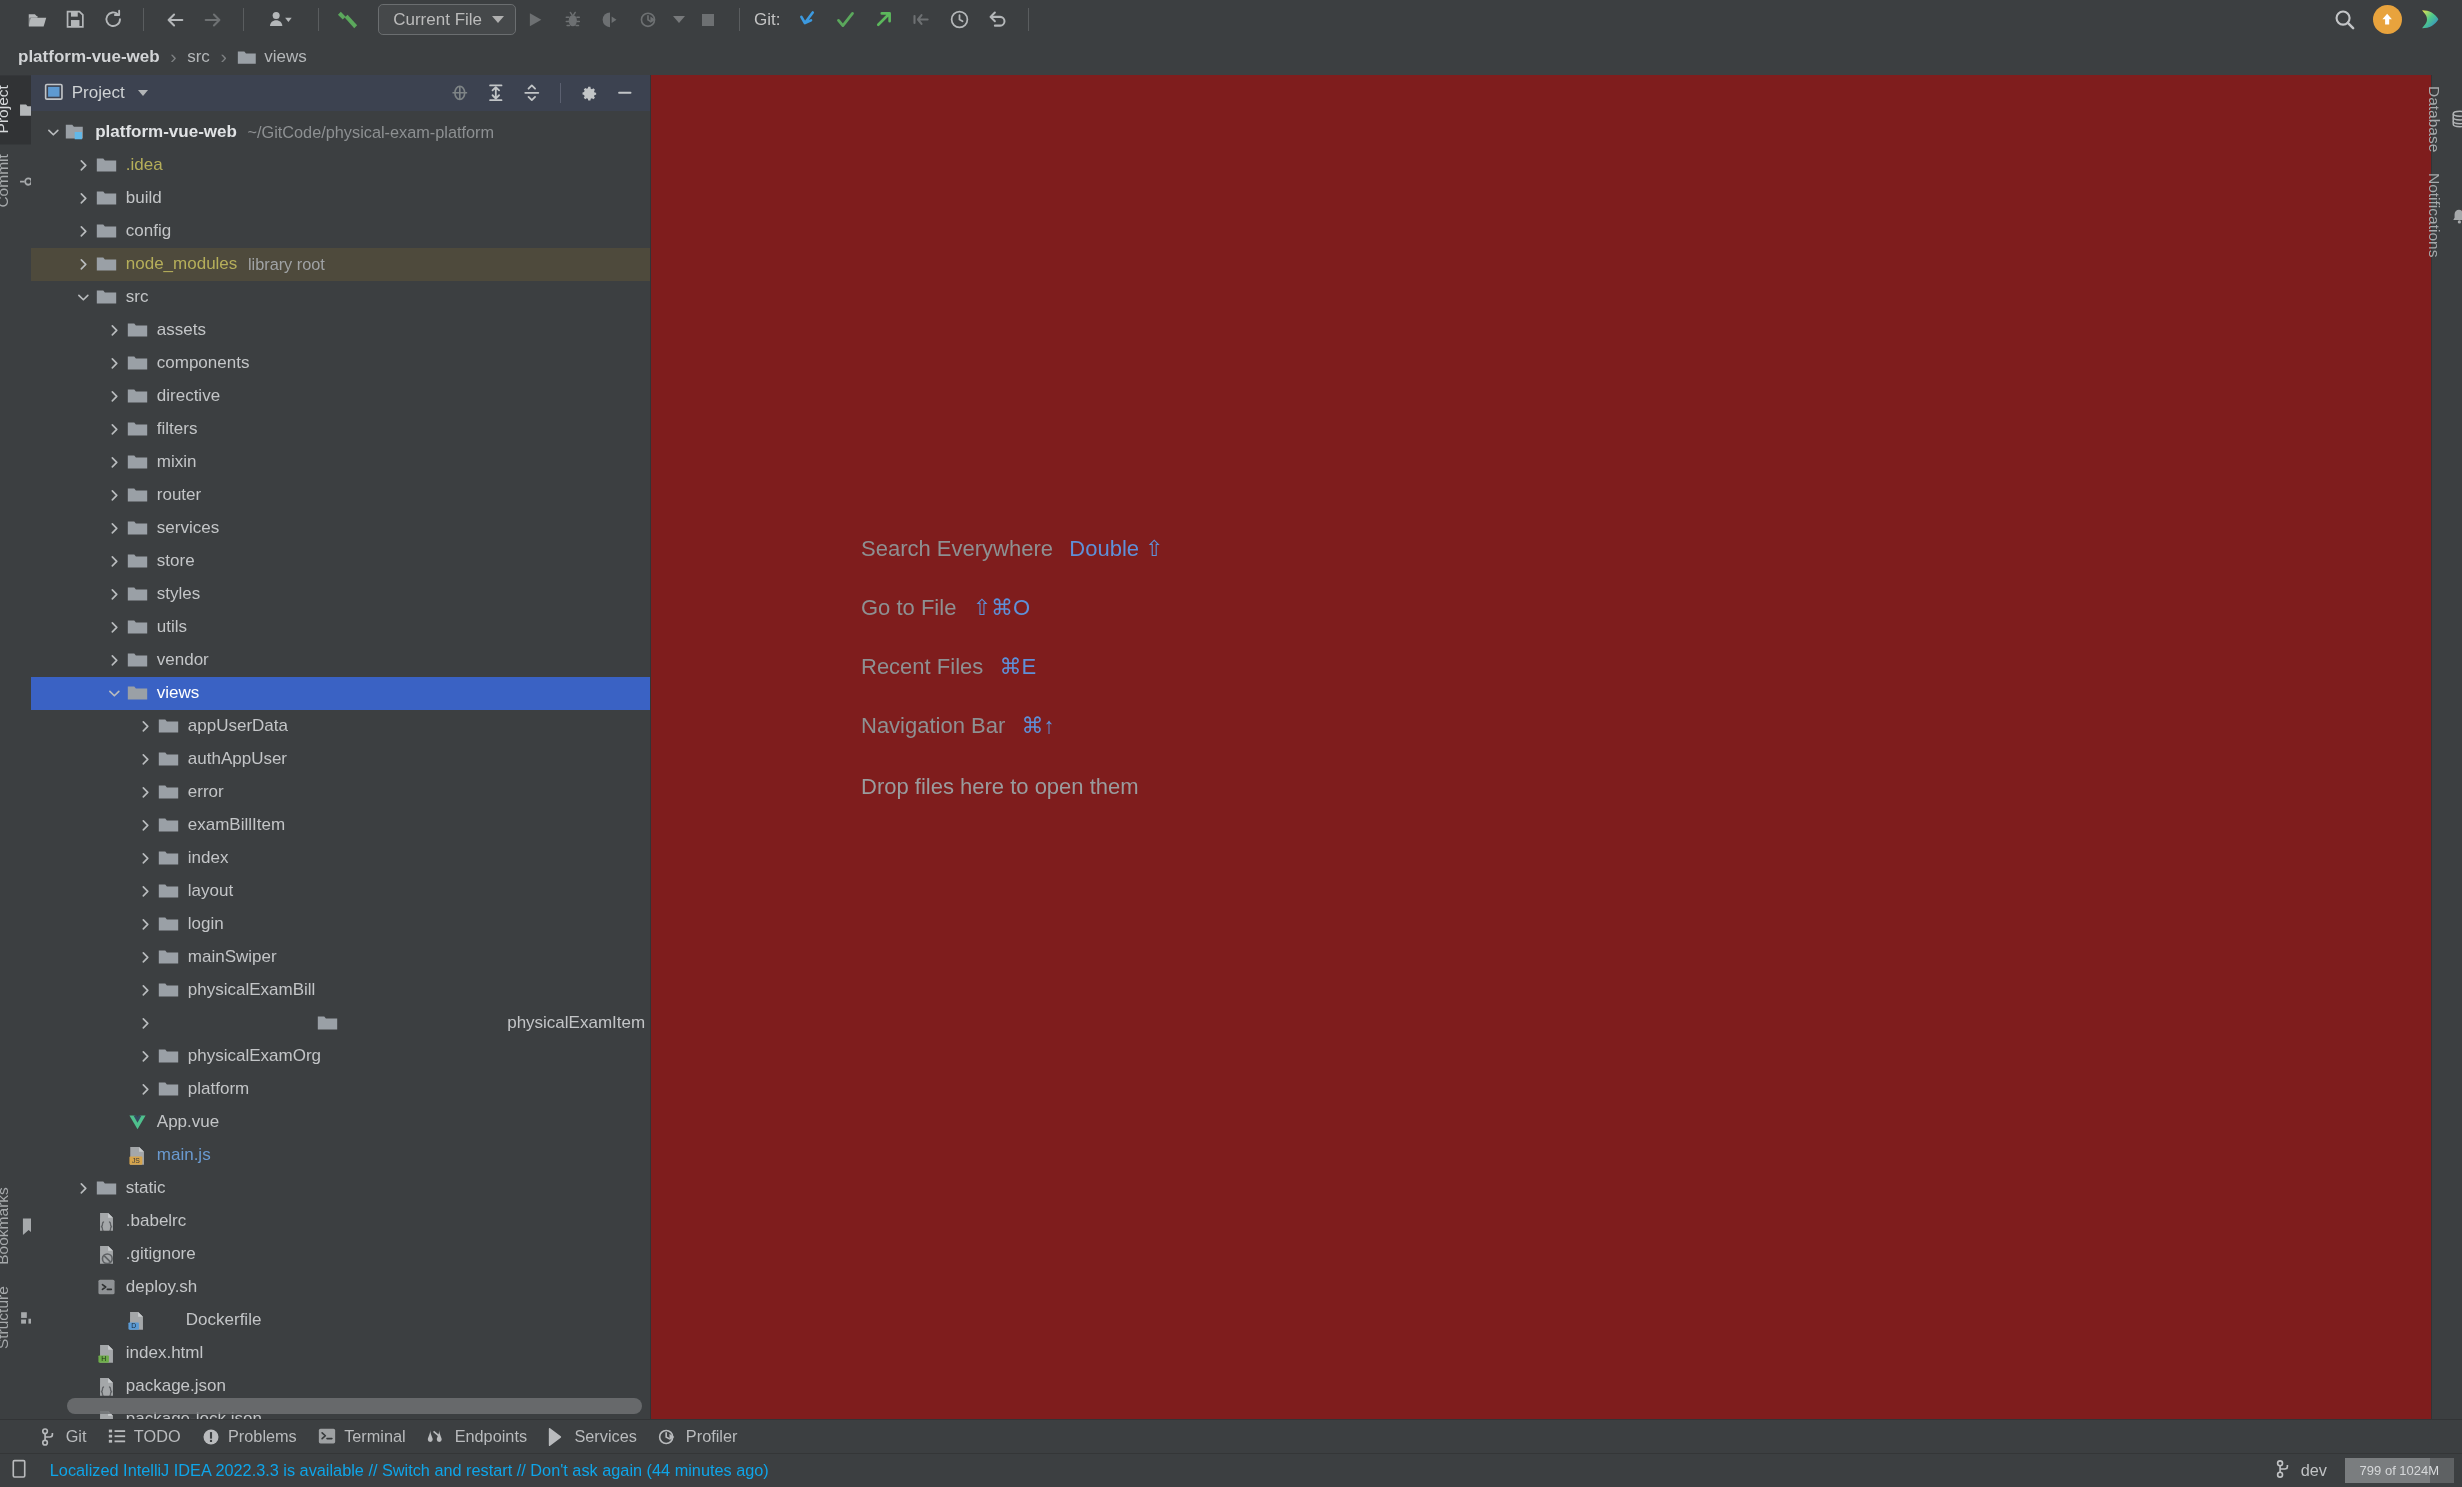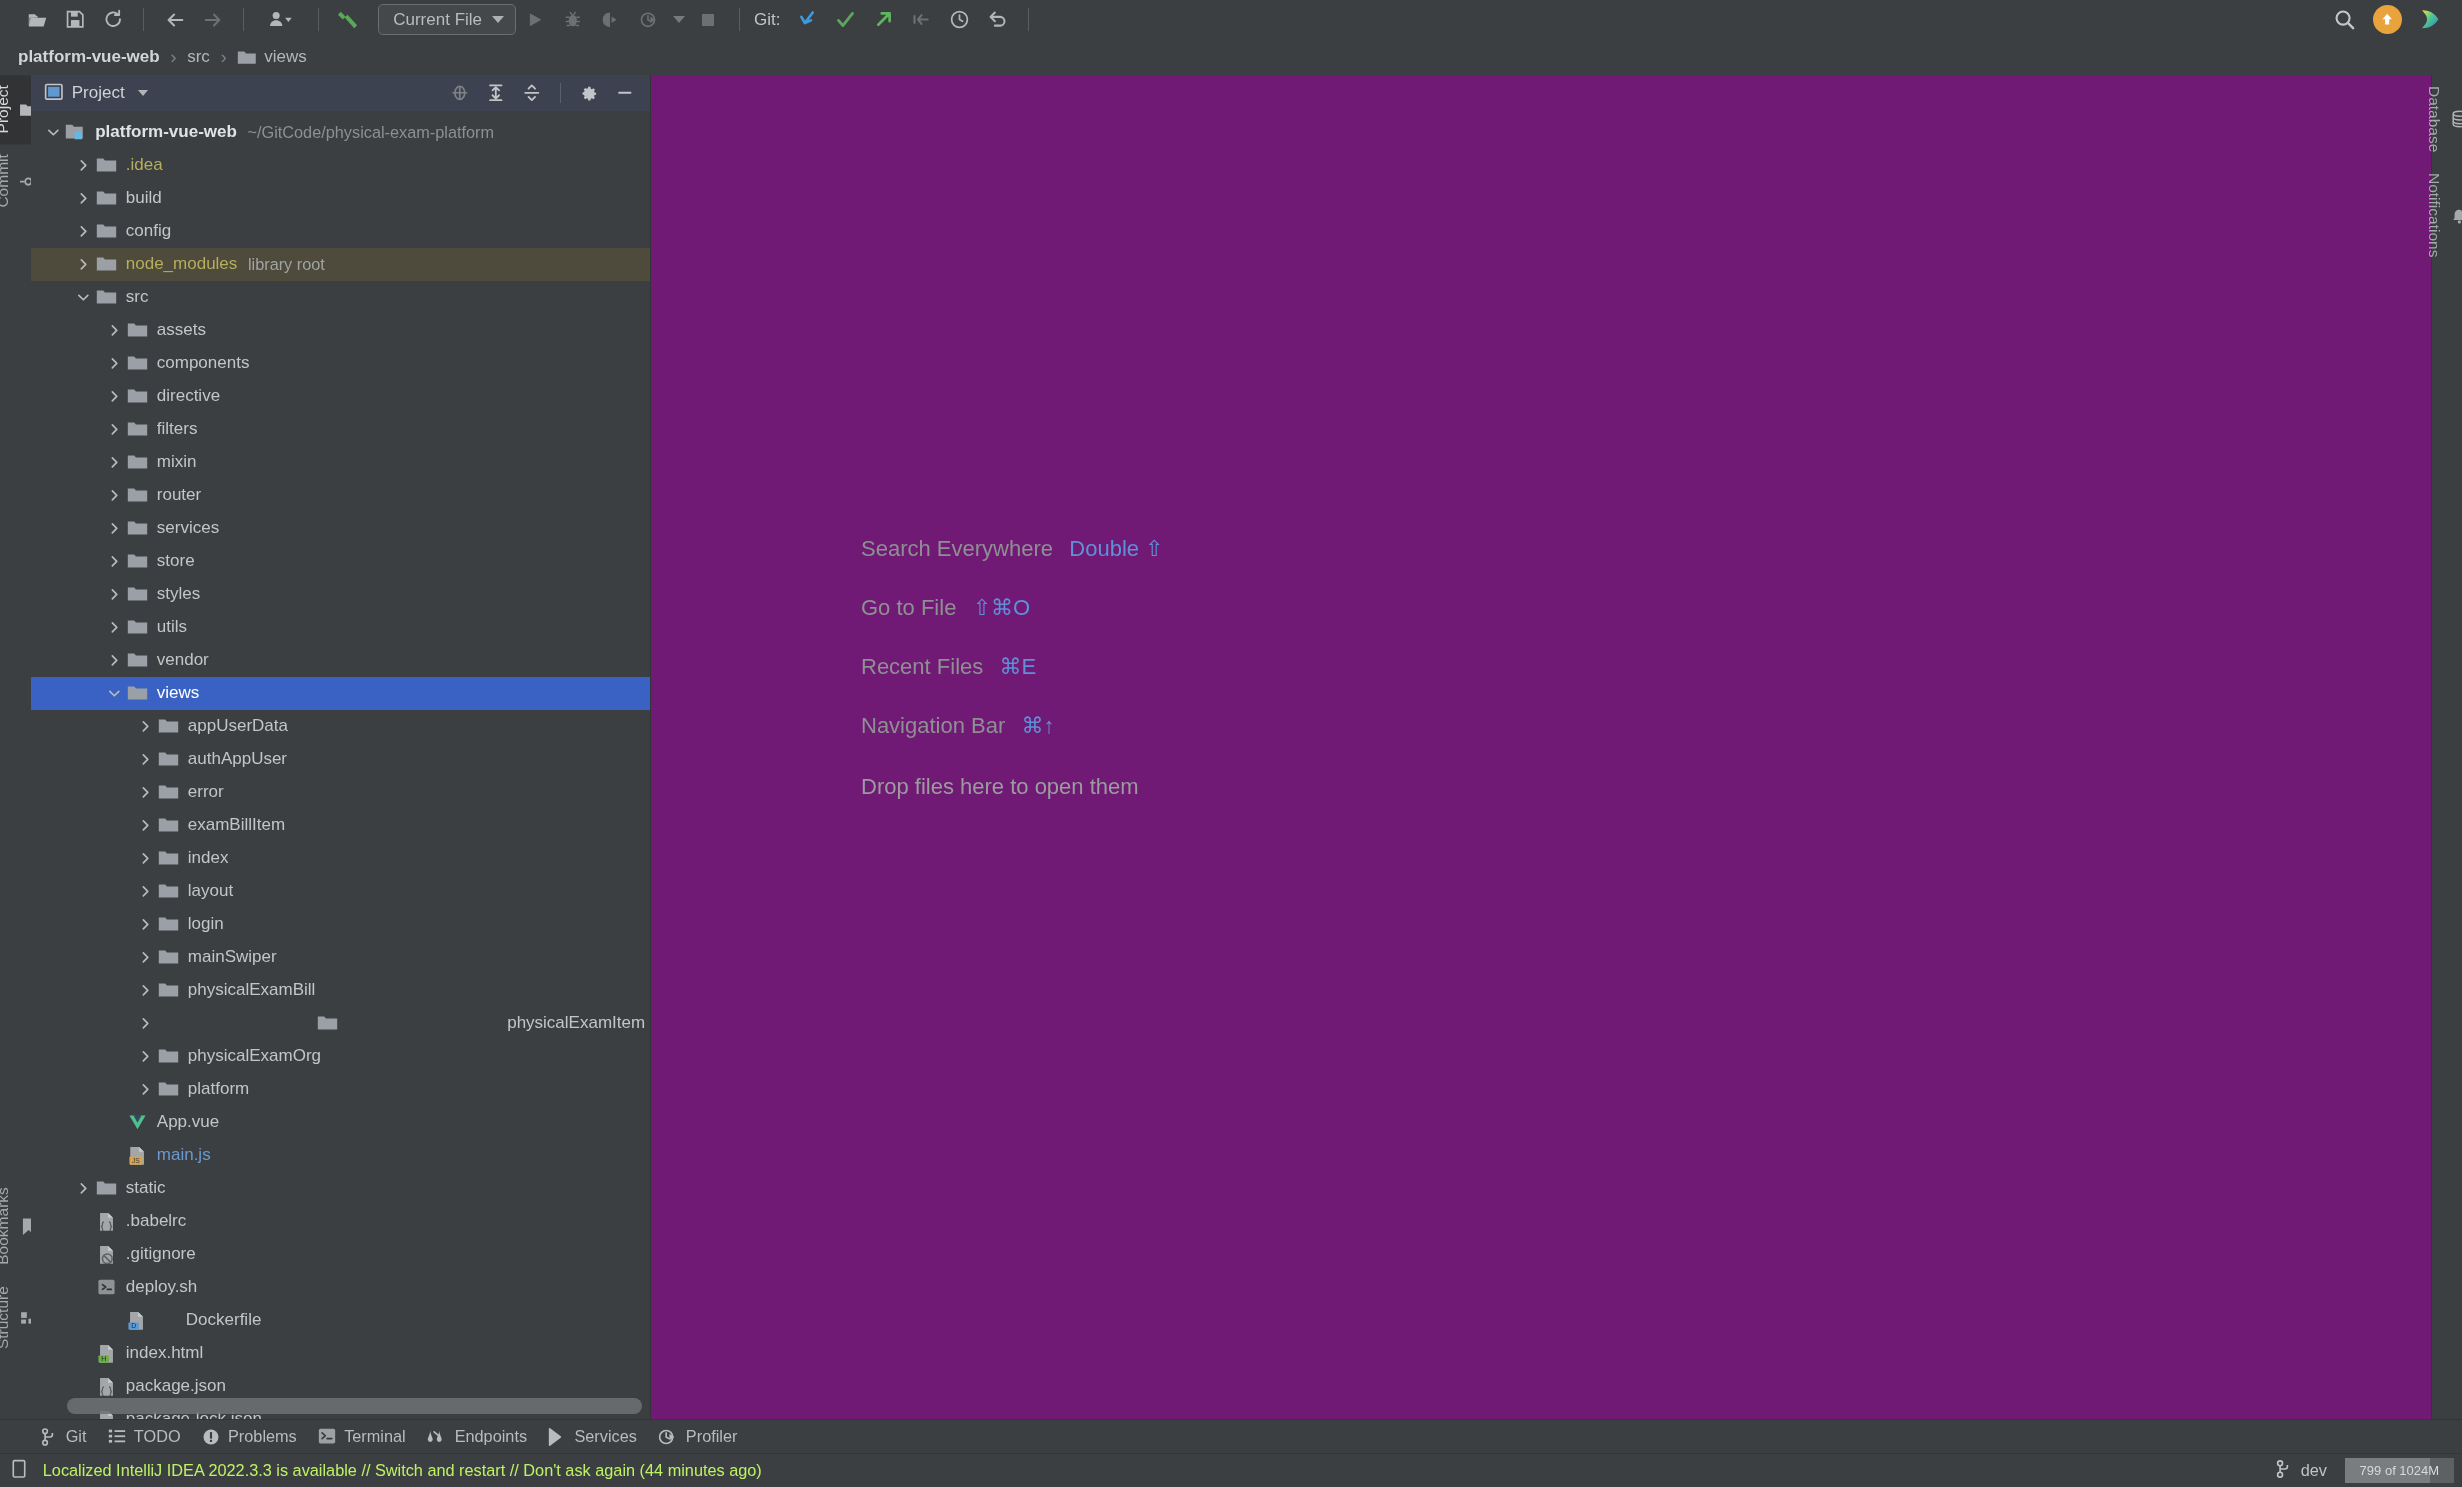--- a/index.html
+++ b/index.html
@@ -146,21 +146,21 @@
   .sub.lib { color: #a0a3a5; }
 
   .hscroll {
     position: absolute; left: 36px; right: 8.2px; bottom: 4.9px;
     height: 16.3px; border-radius: 8.2px;
     background: #6e7173; opacity: 0.85;
   }
 
   
   .editor {
-    flex: 1; background: #701a75;
+    flex: 1; background: #7f1d1d;
     position: relative;
   }
   .hints {
     position: absolute; left: 210px; top: 461px;
     display: flex; flex-direction: column;
   }
   .hint-row {
     display: flex; align-items: baseline;
     height: 59px;
     font-size: 22px;
@@ -186,21 +186,21 @@
     padding: 4.1px 13px 4.1px 8.2px;
     border-radius: 3.3px;
   }
   .status-bar {
     height: 34px; min-height: 34px;
     background: #3c3f41;
     display: flex; align-items: center;
     padding: 0 0 0 9.8px;
     border-top: 0.8px solid #343637;
   }
-  .sb-msg { color: #bef264; font-size: 16.3px; margin-left: 15px; }
+  .sb-msg { color: #0ea5e9; font-size: 16.3px; margin-left: 22px; }
   .sb-spacer { flex: 1; }
   .sb-branch { display: flex; align-items: center; gap: 8.2px; color: #c0c2c4; font-size: 16.3px; margin-right: 18px; }
   .sb-mem {
     background: #5e6163; color: #d6d8da; font-size: 13px;
     padding: 4.9px 14.7px; margin-right: 8.2px;
     position: relative;
   }
   .sb-mem .fill { position: absolute; left:0; top:0; bottom:0; width: 78%; background: #7a7d7f; }
   .sb-mem span { position: relative; }
 </style>

